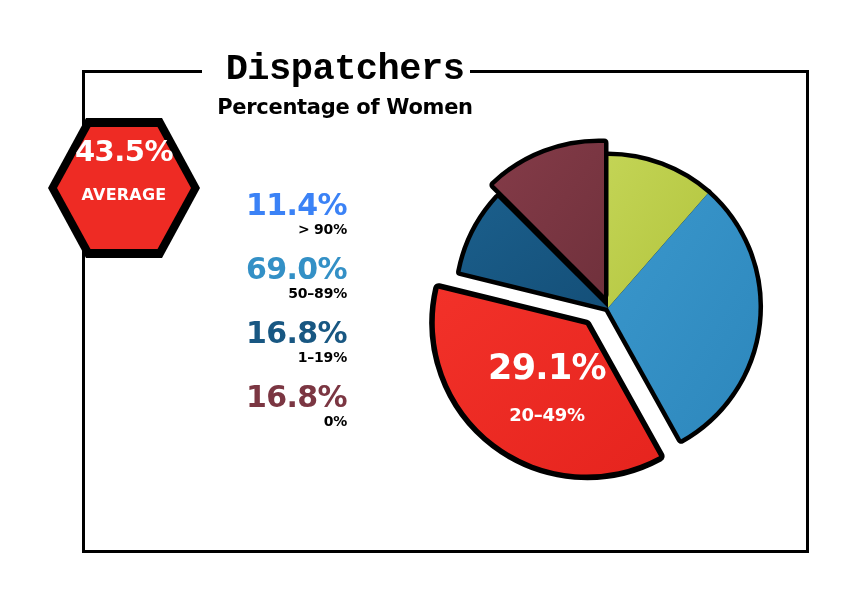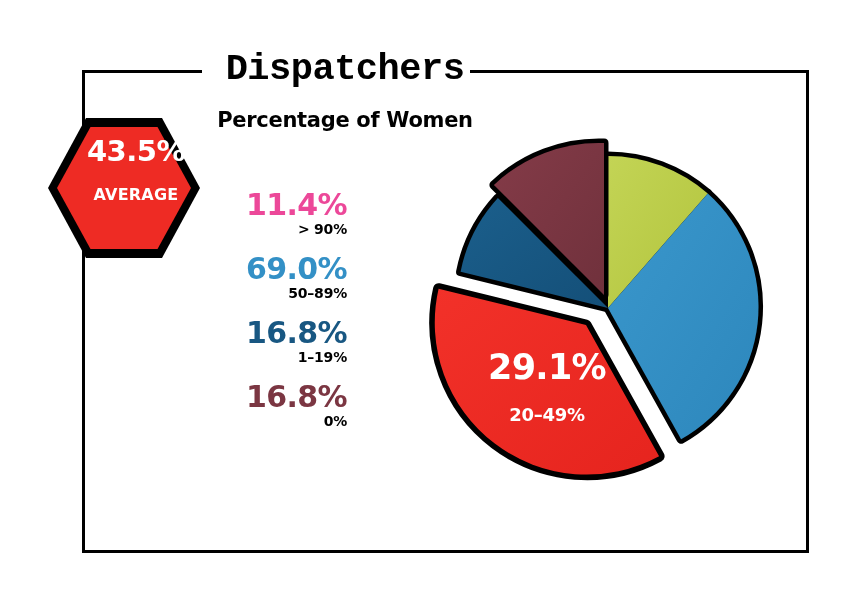--- a/index.html
+++ b/index.html
@@ -63,21 +63,21 @@
     line-height: 42px;
     color: #000000;
     letter-spacing: -0.5px;
   }
   .title-sub {
     font-family: "DejaVu Sans", sans-serif;
     font-weight: bold;
     font-size: 21px;
     line-height: 26px;
     color: #000000;
-    margin-top: 17px;
+    margin-top: 4px;
     letter-spacing: -0.3px;
   }
 
   
   .hex-wrap {
     position: absolute;
     left: 48px;
     top: 118px;
     width: 152px;
     height: 140px;
@@ -92,21 +92,21 @@
   }
   .hex-outer { background: #000000; }
   .hex-inner {
     left: 9px; top: 9px;
     width: 134px;
     height: 122px;
     background: #EE2B24;
   }
   .hex-text {
     position: absolute;
-    left: 12px; top: 0;
+    left: 0; top: 0;
     width: 152px;
     height: 104px;
     display: flex;
     flex-direction: column;
     align-items: center;
     justify-content: center;
     color: #ffffff;
   }
   .hex-pct {
     font-size: 29px;
@@ -207,21 +207,21 @@
     <div class="hex-outer"></div>
     <div class="hex-inner"></div>
     <div class="hex-text">
       <span class="hex-pct">43.5%</span>
       <span class="hex-label">AVERAGE</span>
     </div>
   </div>
 
   <div class="legend">
     <div class="legend-item">
-      <span class="legend-pct" style="color:#ec4899">11.4%</span>
+      <span class="legend-pct" style="color:#3b82f6">11.4%</span>
       <span class="legend-range">&gt; 90%</span>
     </div>
     <div class="legend-item">
       <span class="legend-pct" style="color:#3390C6">69.0%</span>
       <span class="legend-range">50–89%</span>
     </div>
     <div class="legend-item">
       <span class="legend-pct" style="color:#185782">16.8%</span>
       <span class="legend-range">1–19%</span>
     </div>

